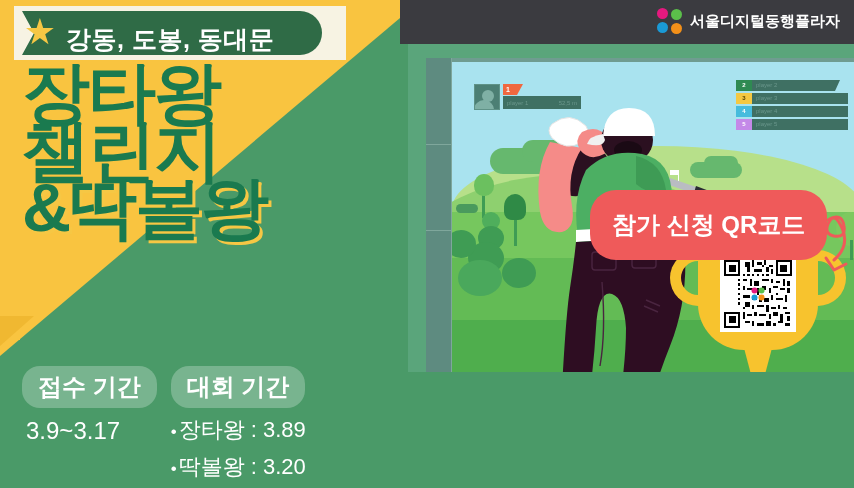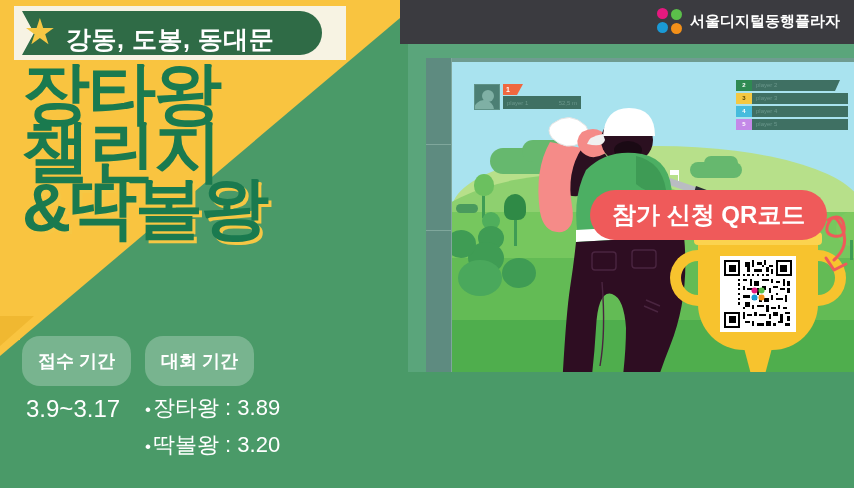--- a/index.html
+++ b/index.html
@@ -68,22 +68,22 @@
        text-shadow: 3px 3px 0 #f6c744; }
   .t3{ font-size:68px; color:#1a7a4f; margin-top:-6px; }
 
   
   .dates{ position:absolute; left:22px; top:336px; width:350px; }
   .date-cols{ display:flex; gap:14px; }
   .date-col{ }
   .pill{
     display:inline-block;
     background:rgba(255,255,255,0.26);
-    color:#ffffff; font-size:18px; font-weight:bold;
-    padding:13px 16px; border-radius:18px; white-space:nowrap;
+    color:#ffffff; font-size:24px; font-weight:bold;
+    padding:5px 16px; border-radius:18px; white-space:nowrap;margin-top:30px;
   }
   .date-val{
     color:#ffffff; font-size:24px; margin-top:9px; white-space:nowrap;
     padding-left:4px;
   }
   .date-item{
     color:#ffffff; font-size:22px; margin-top:7px; white-space:nowrap;
   }
   .date-item .bullet{ font-size:17px; margin-right:2px; }
 
@@ -225,21 +225,21 @@
   .ql3{ left:0; top:7px; background:#1a9ad6; }
   .ql4{ left:7px; top:7px; background:#f39019; }
 
   .qr-arrow{ position:absolute; left:126px; top:-18px; width:60px; height:70px; }
 
   
   .qr-pill{
     position:absolute; left:190px; top:190px;
     background:#ef5a5a; color:#ffffff;
     font-size:24px; font-weight:bold;
-    padding:9px 22px; border-radius:26px; white-space:nowrap;
+    padding:19px 22px; border-radius:26px; white-space:nowrap;
     z-index:6;
   }
 
   
   .plaque{
     position:absolute; left:311px; top:420px; width:143px; height:68px;
     background:#0d5c41; border:1px solid #5f8f72;
     z-index:5;
   }
   .plaque-inner{

